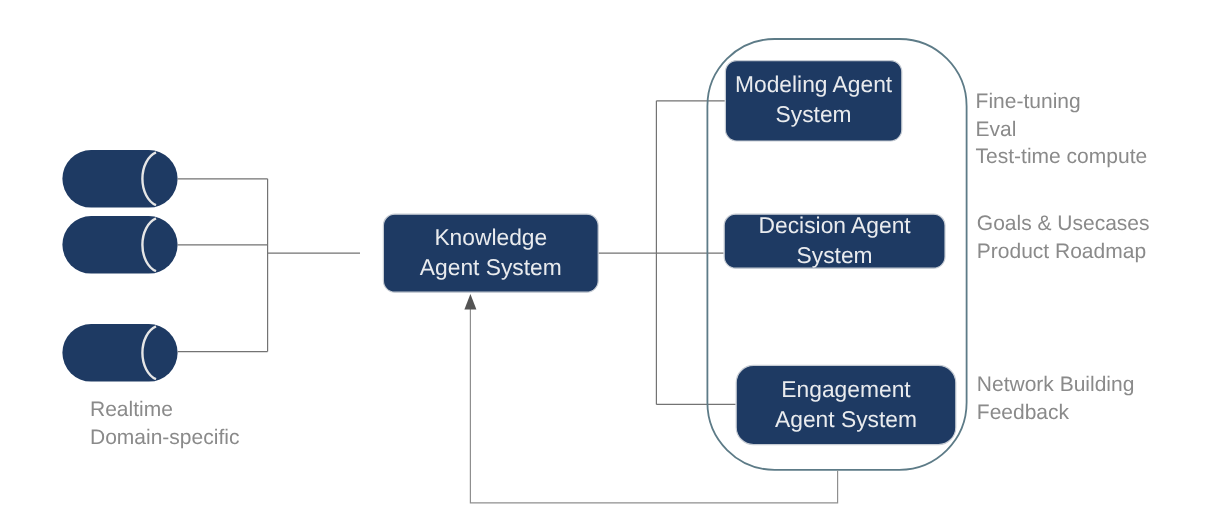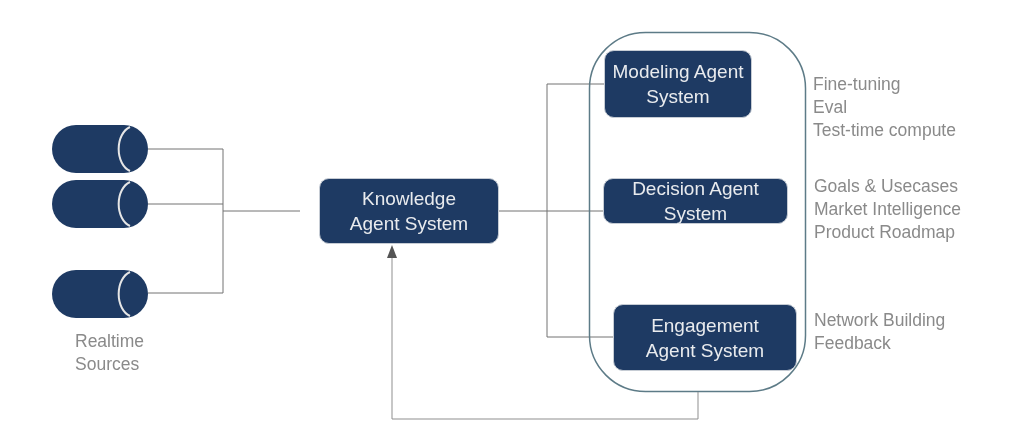--- a/index.html
+++ b/index.html
@@ -74,39 +74,38 @@
   <div class="node" style="left:604px;top:50px;width:148px;height:68px;">
     <span>Modeling Agent
 System</span>
   </div>
 
   <div class="node" style="left:603px;top:178px;width:185px;height:46px;">
     <span>Decision Agent
 System</span>
   </div>
 
-  <div class="node" style="left:613px;top:304px;width:184px;height:67px;">
+  <div class="node" style="left:613px;top:304px;width:184px;height:67px;border-radius:15px;">
     <span>Engagement
 Agent System</span>
   </div>
 
   <div class="gray-text" style="left:75px;top:330px;">
     <div>Realtime</div>
-    <div>Sources</div>
+    <div>Domain-specific</div>
   </div>
 
   <div class="gray-text" style="left:813px;top:49px;margin-top:24px;">
     <div>Fine-tuning</div>
     <div>Eval</div>
     <div>Test-time compute</div>
   </div>
 
   <div class="gray-text" style="left:814px;top:175px;">
     <div>Goals &amp; Usecases</div>
-    <div>Market Intelligence</div>
     <div>Product Roadmap</div>
   </div>
 
   <div class="gray-text" style="left:814px;top:309px;">
     <div>Network Building</div>
     <div>Feedback</div>
   </div>
 
 </div>
 

